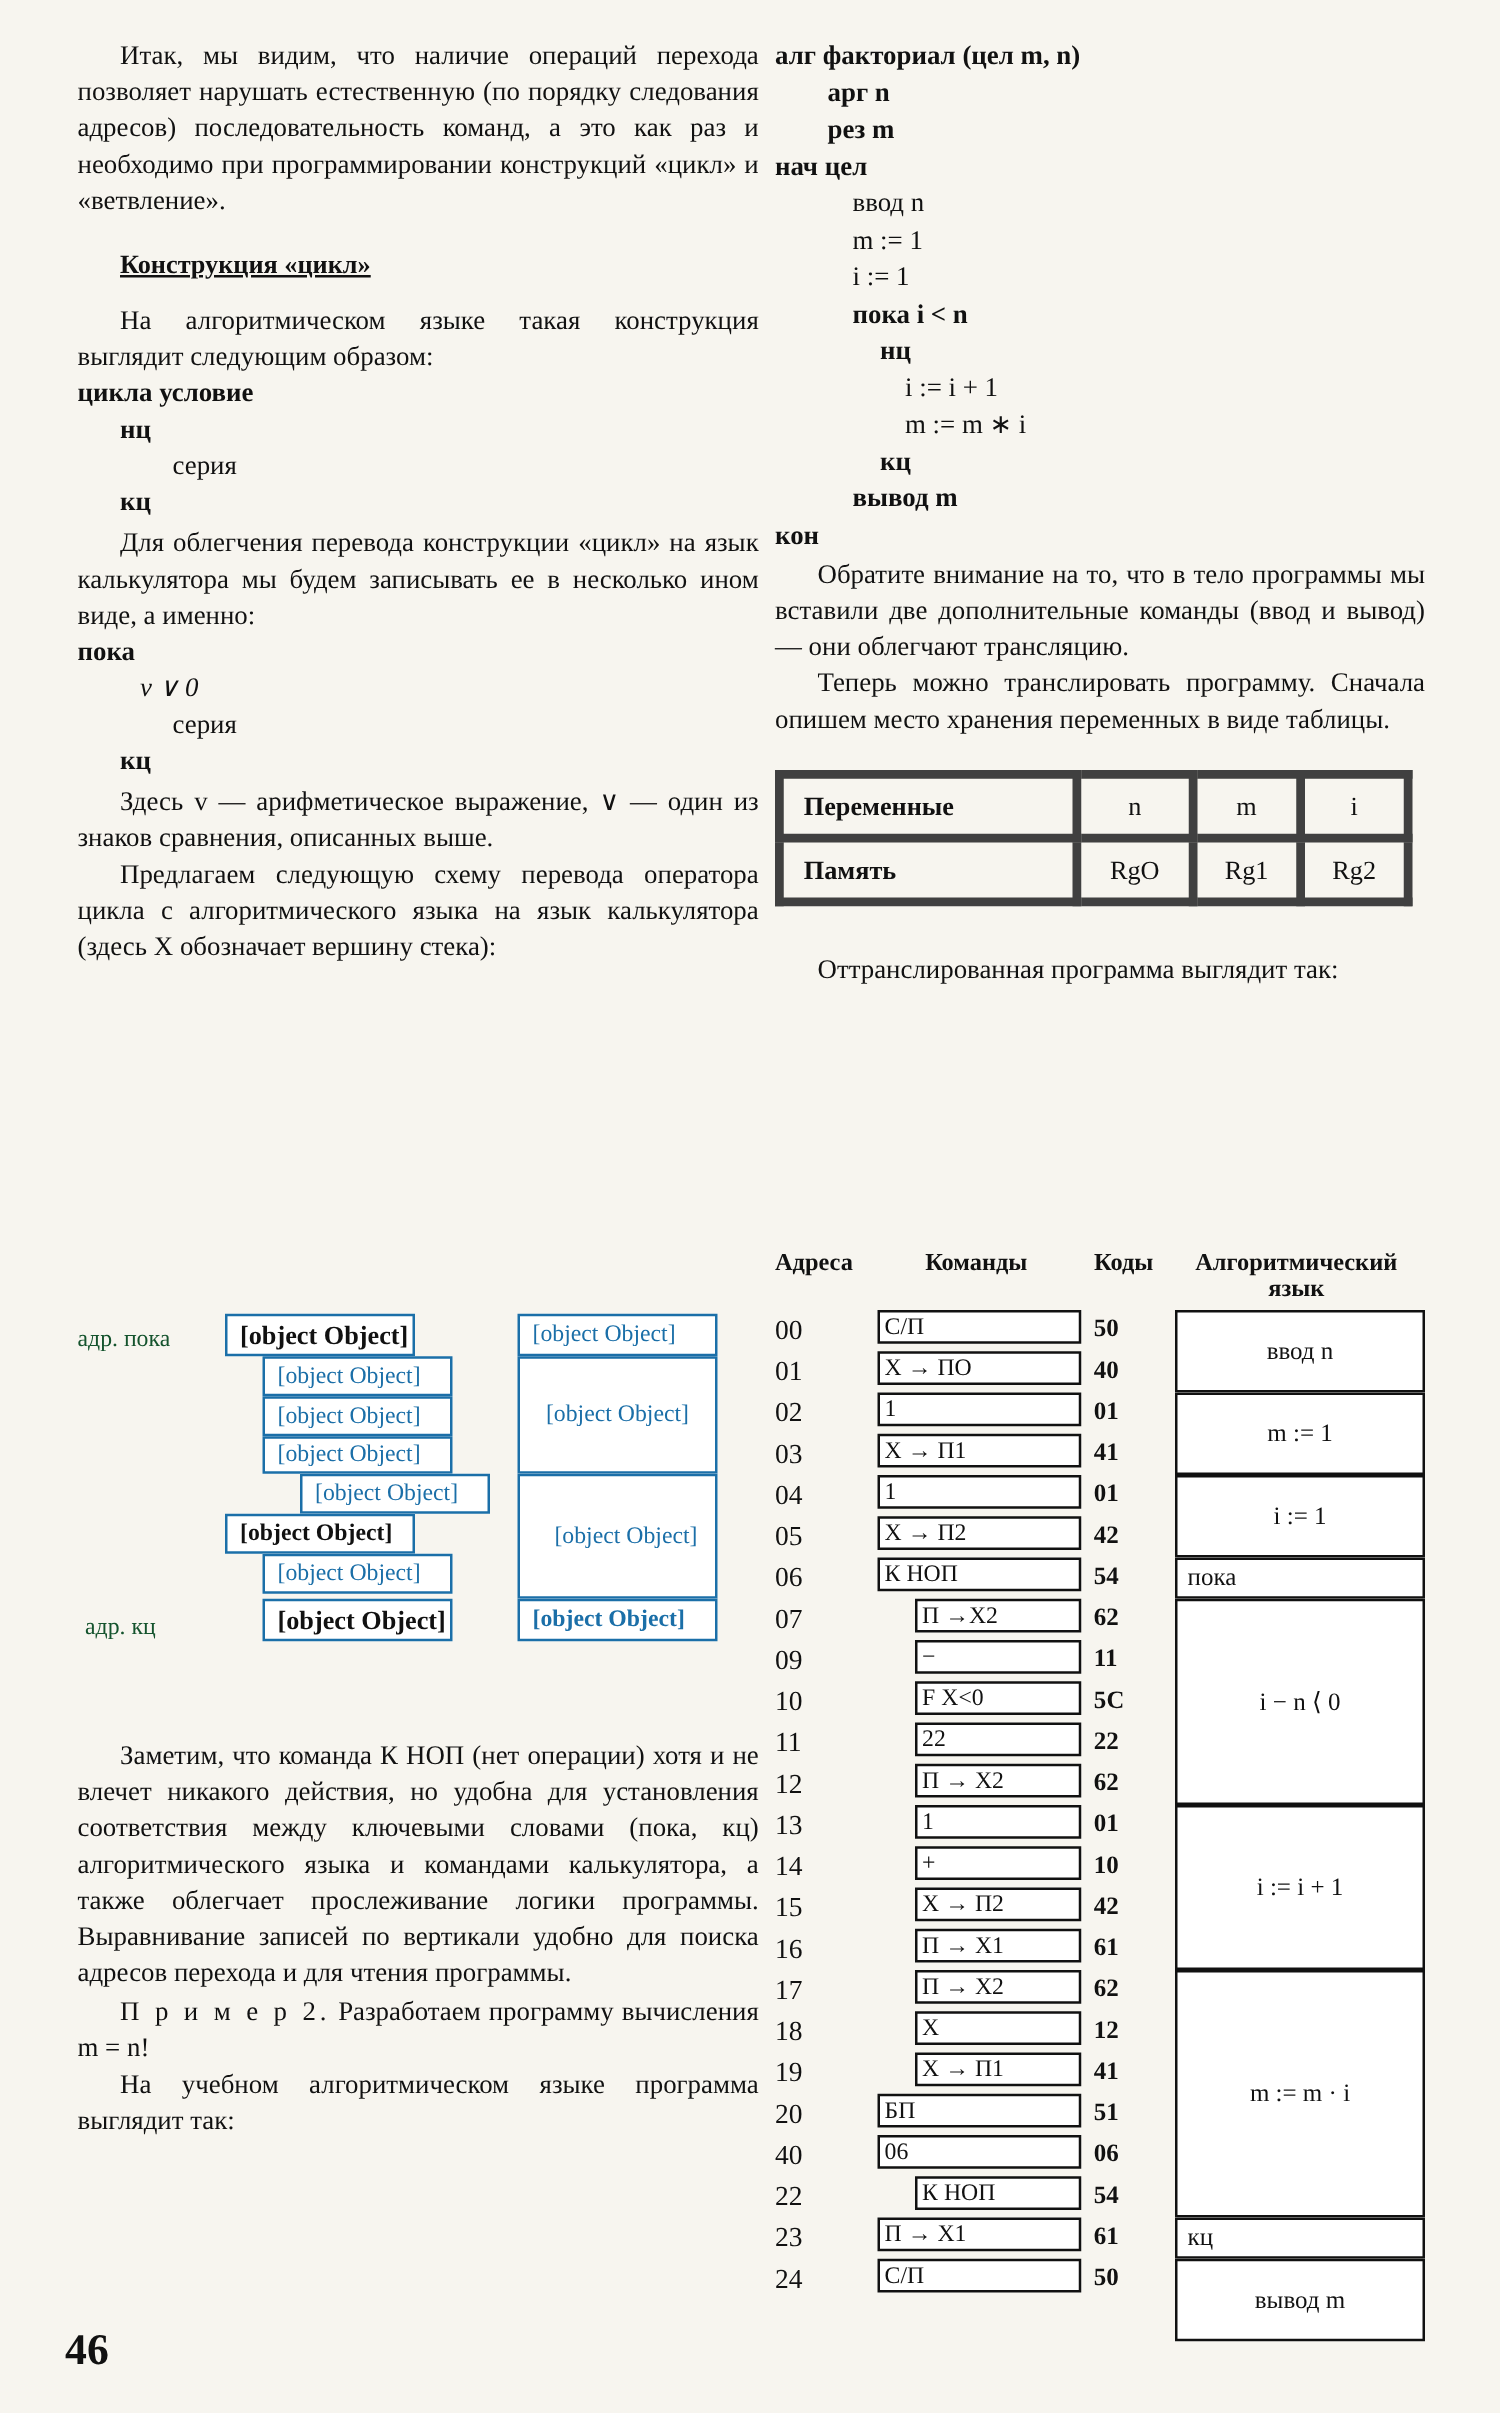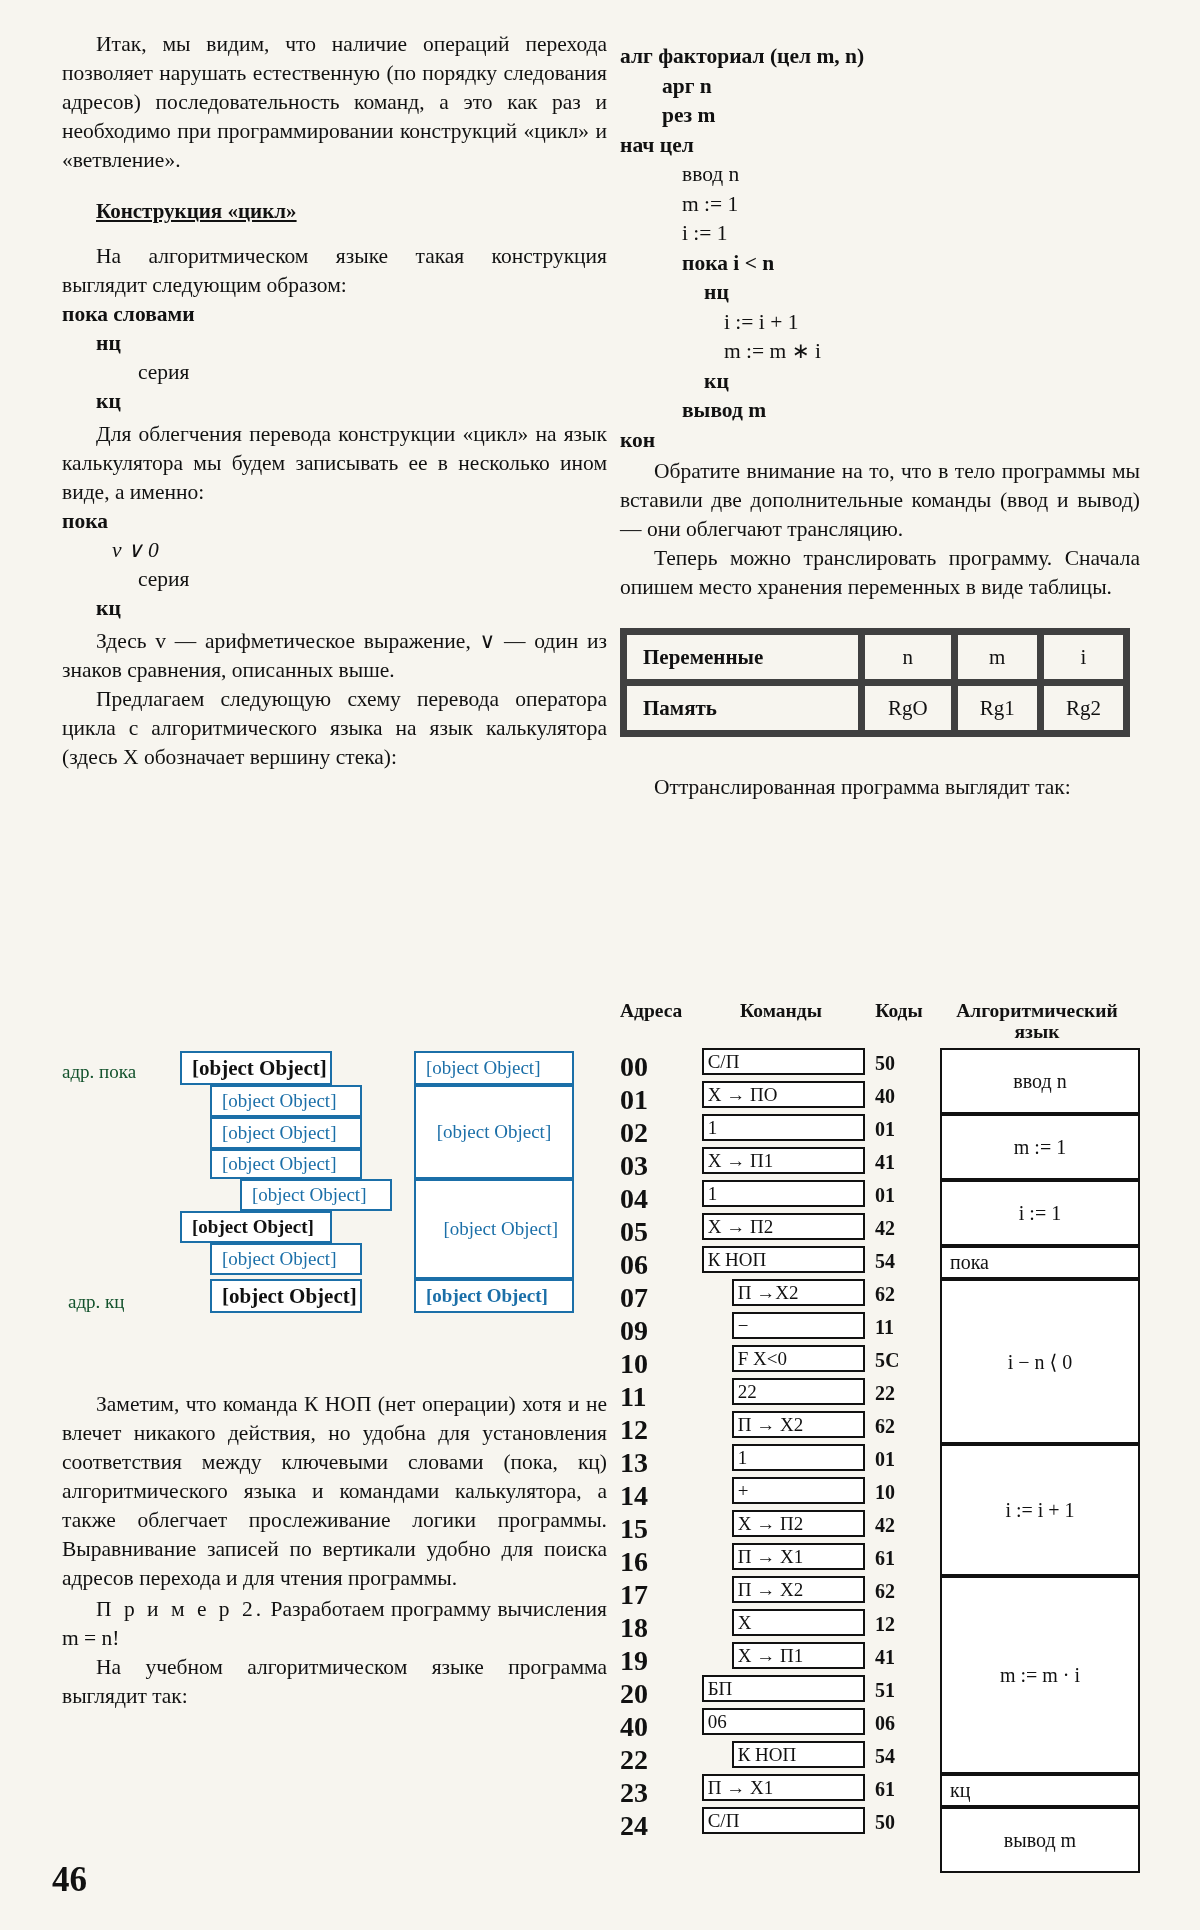--- a/index.html
+++ b/index.html
@@ -30,21 +30,21 @@
     font-weight:bold; font-size:21px; margin:22px 0 16px 34px;text-decoration:underline;
   }
 
   .codeline{ font-weight:bold; margin-left:0; }
   .code-ind1{ margin-left:34px; }
   .code-ind2{ margin-left:76px; }
   .code-ind3{ margin-left:50px; }
   .mono-it{ font-style:italic; }
 
   
-  .alg{ font-size:21.5px; line-height:29.5px;margin-top:12px; }
+  .alg{ font-size:21.5px; line-height:29.5px; }
   .alg .l0{ margin-left:0; font-weight:bold;}
   .alg .l1{ margin-left:42px; }
   .alg .l2{ margin-left:62px; }
   .alg .l3{ margin-left:84px; }
   .alg .l4{ margin-left:104px; }
 
   
   table.vars{
     border-collapse:collapse; margin:26px 0 0 0; width:510px;
     font-size:21px;
@@ -62,21 +62,21 @@
   }
   .prog-head{
     display:flex; font-weight:bold; font-size:19.5px; margin-bottom:6px;
   }
   .ph-addr{ width:86px; }
   .ph-cmd{ width:150px; text-align:center;}
   .ph-code{ width:86px; text-align:center;}
   .ph-alg{ width:190px; text-align:center; line-height:21px;}
 
   .prow{ display:flex; align-items:stretch; height:33px; }
-  .c-addr{ width:82px; font-weight:bold; font-size:28px; padding-top:3px;}
+  .c-addr{ width:82px; font-weight:normal; font-size:22px; padding-top:3px;}
   .c-cmd{ width:164px; position:relative; }
   .c-cmd .box{
     border:2px solid #111; height:27px; box-sizing:border-box;
     font-size:19px; padding:1px 4px; background:#fff;
     display:flex; align-items:center;
   }
   .c-cmd .box.ind{ margin-left:30px; }
   .c-code{ width:86px; font-weight:bold; font-size:20px; padding-top:4px; padding-left:10px;}
   .c-alg{ width:200px; }
 
@@ -107,21 +107,21 @@
 
 <div class="page">
 
   <div class="col col-left">
     <p class="indent">Итак, мы видим, что наличие операций перехода позволяет нарушать естественную (по порядку следования адресов) последовательность команд, а это как раз и необходимо при программировании конструкций «цикл» и «ветвление».</p>
 
     <div class="heading">Конструкция «цикл»</div>
 
     <p class="indent">На алгоритмическом языке такая конструкция выглядит следующим образом:</p>
 
-    <div class="codeline">пока  словами</div>
+    <div class="codeline">цикла  условие</div>
     <div class="codeline code-ind1">нц</div>
     <div class="codeline code-ind2" style="font-weight:normal">серия</div>
     <div class="codeline code-ind1">кц</div>
 
     <p class="indent" style="margin-top:4px">Для облегчения перевода конструкции «цикл» на язык калькулятора мы будем записывать ее в несколько ином виде, а именно:</p>
 
     <div class="codeline">пока</div>
     <div class="code-ind3 mono-it">v ∨ 0</div>
     <div class="code-ind2">серия</div>
     <div class="codeline code-ind1">кц</div>

